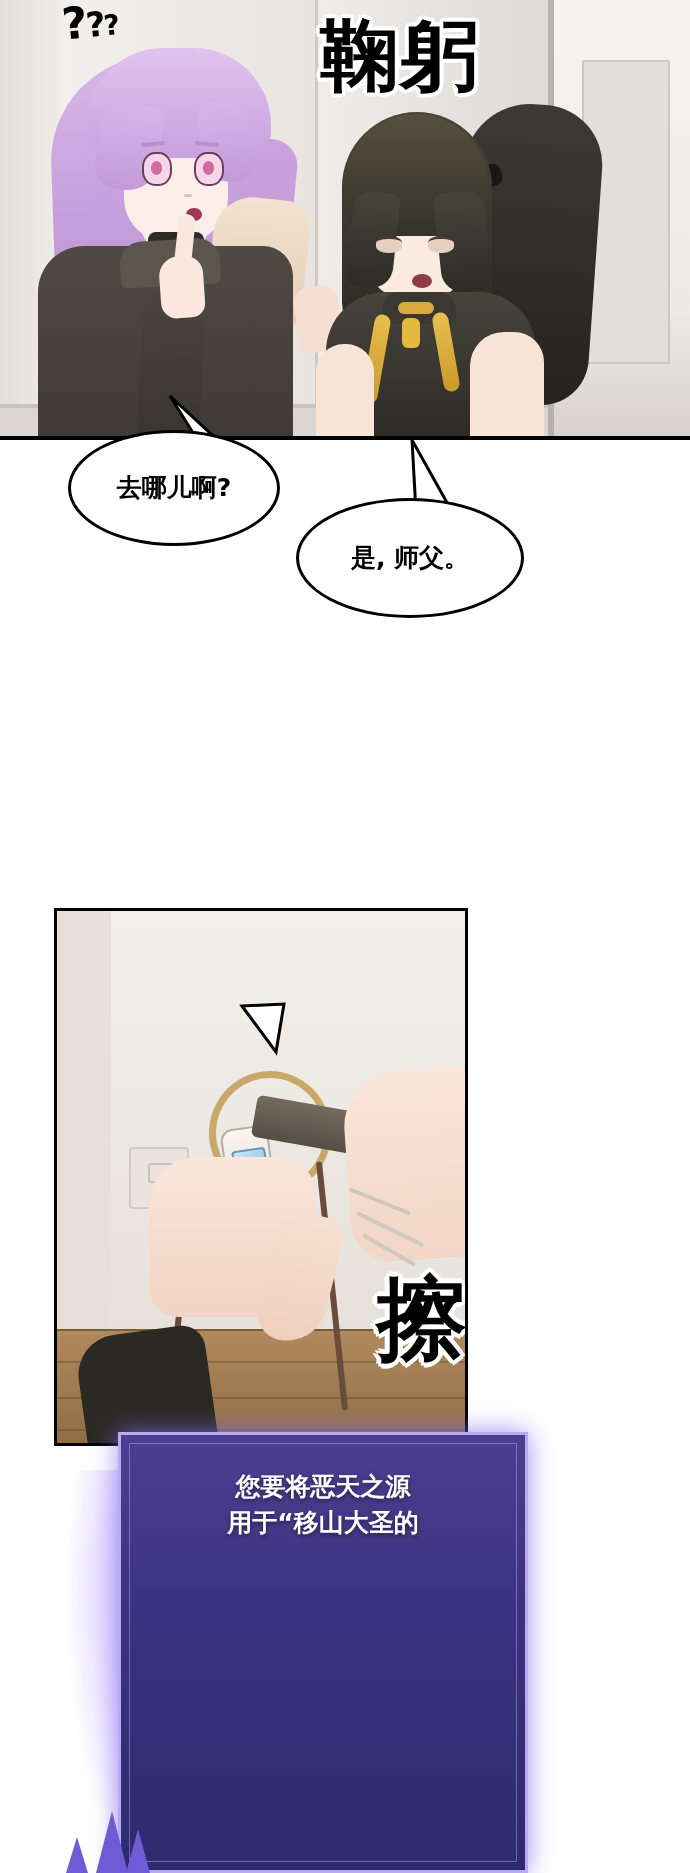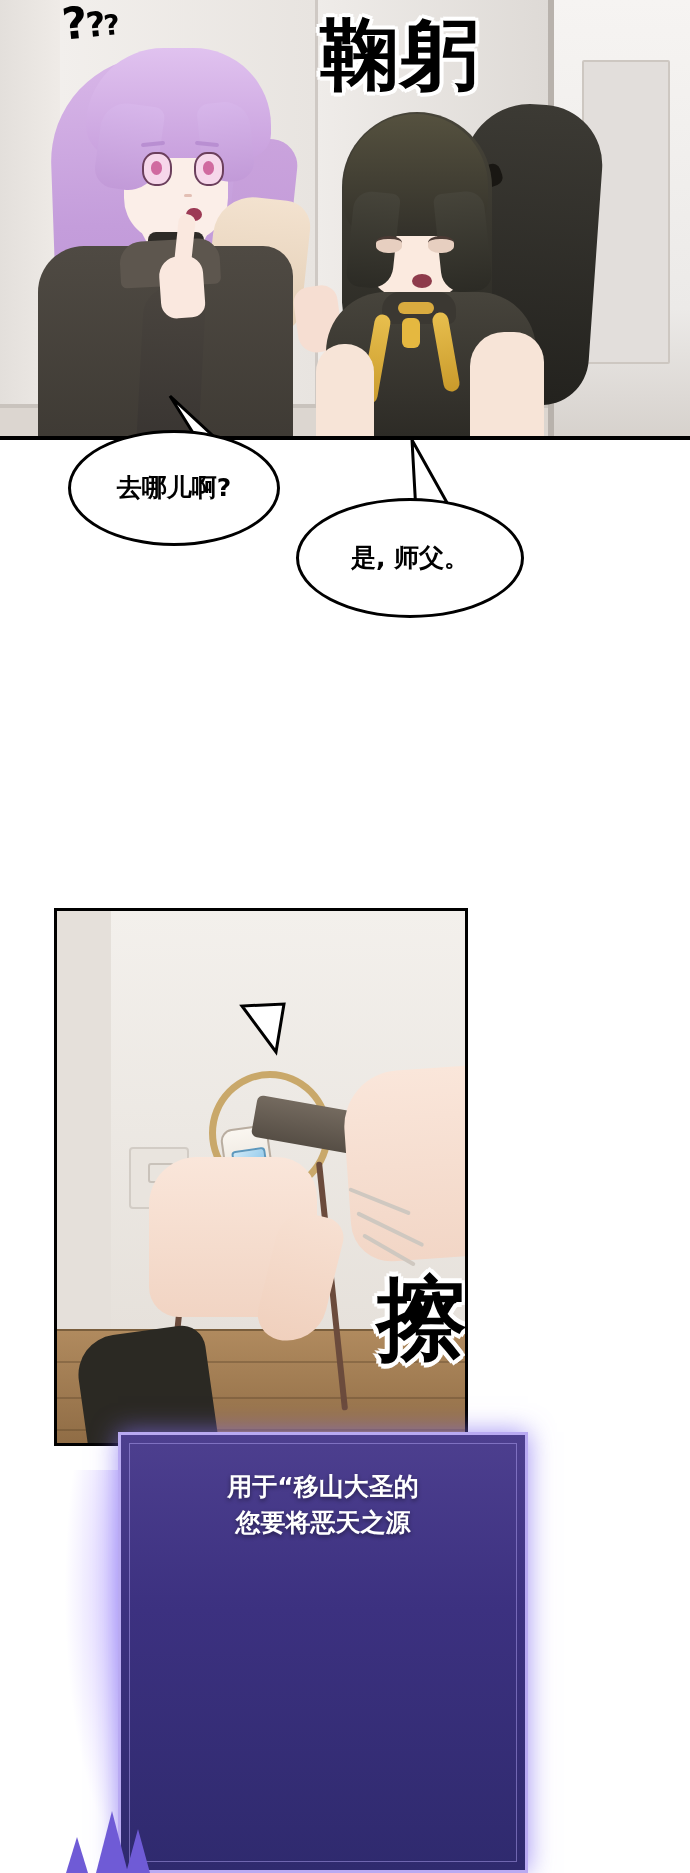--- a/index.html
+++ b/index.html
@@ -342,21 +342,21 @@
 
   
   .sfx-bow {
     position: absolute;
     left: 320px; top: 18px;
     font-size: 78px;
     line-height: 0.96;
     font-weight: bold;
     color: #000;
     letter-spacing: 2px;
-    font-family: Liberation Serif, serif;
+    font-family: Liberation Sans, sans-serif;
     text-shadow:
       -3px -3px 0 #fff, 3px -3px 0 #fff, -3px 3px 0 #fff, 3px 3px 0 #fff,
       0 -4px 0 #fff, 0 4px 0 #fff, -4px 0 0 #fff, 4px 0 0 #fff;
     z-index: 6;
   }
 
   
   .bubble {
     position: absolute;
     background: #fff;
@@ -711,18 +711,18 @@
 
 
   <div class="glow-left"></div>
   <div class="spike" style="left:96px; bottom:0;"></div>
   <div class="spike" style="left:126px; bottom:0; border-bottom-width:44px; border-left-width:12px; border-right-width:12px;"></div>
   <div class="spike" style="left:66px; bottom:0; border-bottom-width:36px; border-left-width:11px; border-right-width:11px;"></div>
 
   <div class="sysbox">
     <div class="sysbox-inner"></div>
     <div class="sys-text">
+      <span class="line">您要将恶天之源</span>
       <span class="line">用于“移山大圣的</span>
-      <span class="line">您要将恶天之源</span>
     </div>
   </div>
 
 </div>
 
 </body></html>

